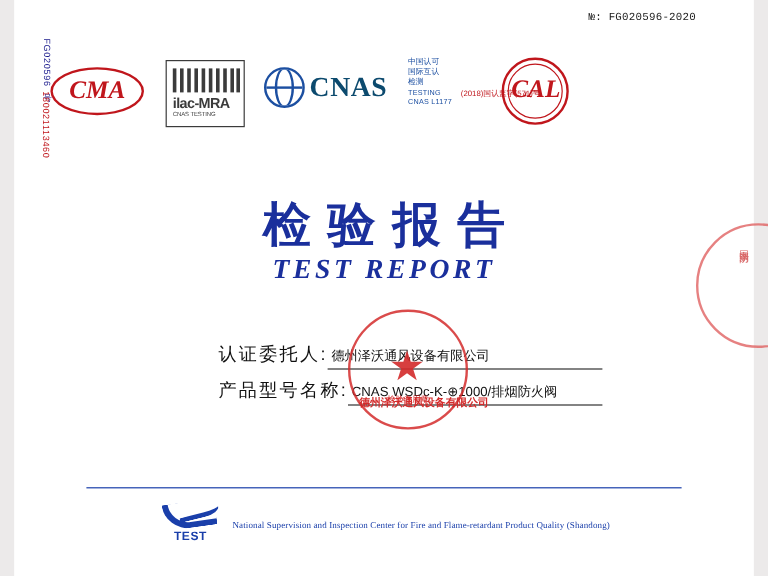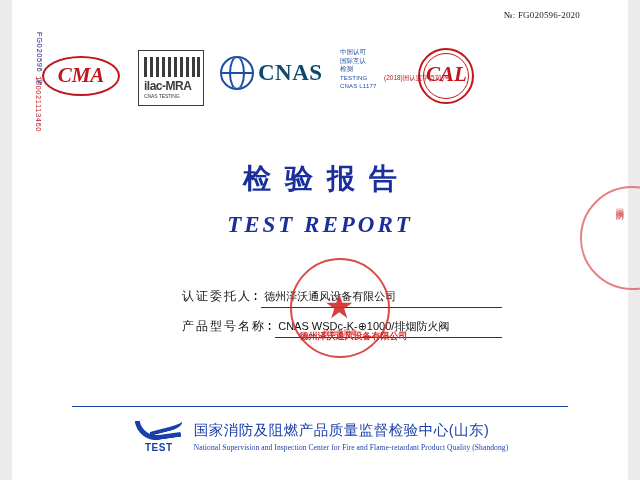--- a/index.html
+++ b/index.html
@@ -36,21 +36,21 @@
   }
 
   
   .serial {
     position: absolute;
     right: 48px;
     top: 10px;
     font-size: 9px;
     color: #1b1b1b;
     letter-spacing: .2px;
-    font-family: Liberation Serif, serif;
+    font-family: Liberation Mono, monospace;
     white-space: nowrap;
   }
 
   
   .vcode {
     position: absolute;
     writing-mode: vertical-rl;
     font-size: 7.5px;
     color: #1a1a8c;
     letter-spacing: .6px;
@@ -246,21 +246,21 @@
     font-family: "Liberation Sans", sans-serif;
     white-space: nowrap;
   }
 
   
   .title-cn {
     position: absolute;
     left: 0; right: 0;
     top: 160px;
     text-align: center;
-    font-size: 28px;
+    font-size: 40px;
     letter-spacing: 14px;
     color: #1a2f9c;
     font-weight: bold;
     font-family: "Liberation Serif", serif;
     text-indent: 14px;
   }
   .title-en {
     position: absolute;
     left: 0; right: 0;
     top: 212px;
@@ -280,25 +280,25 @@
     top: 278px;
     width: 320px;
   }
   .field-row {
     position: relative;
     height: 30px;
     display: flex;
     align-items: flex-end;
   }
   .field-label {
-    font-size: 12px;
+    font-size: 15px;
     color: #111;
     letter-spacing: 2px;
     white-space: nowrap;
-    font-family: Liberation Mono, monospace;
+    font-family: Liberation Sans, sans-serif;
     padding-bottom: 3px;
   }
   .field-value {
     flex: 1;
     font-size: 11px;
     color: #111;
     border-bottom: 1px solid #333;
     padding: 0 0 3px 3px;
     white-space: nowrap;
     overflow: hidden;
@@ -542,19 +542,18 @@
     </div>
 
     <div class="footer-rule"></div>
     <div class="footer">
       <div class="sdqi-logo">
         <div class="swoosh"></div>
         <div class="swoosh2"></div>
         <div class="name">TEST</div>
       </div>
       <div class="footer-text">
-        <div class="cn">国家消防及阻燃产品质量监督检验中心(山东)</div>
         <div class="en">National Supervision and Inspection Center for Fire and Flame-retardant Product Quality (Shandong)</div>
       </div>
     </div>
 
   </div>
 </div>
 
 </body></html>

